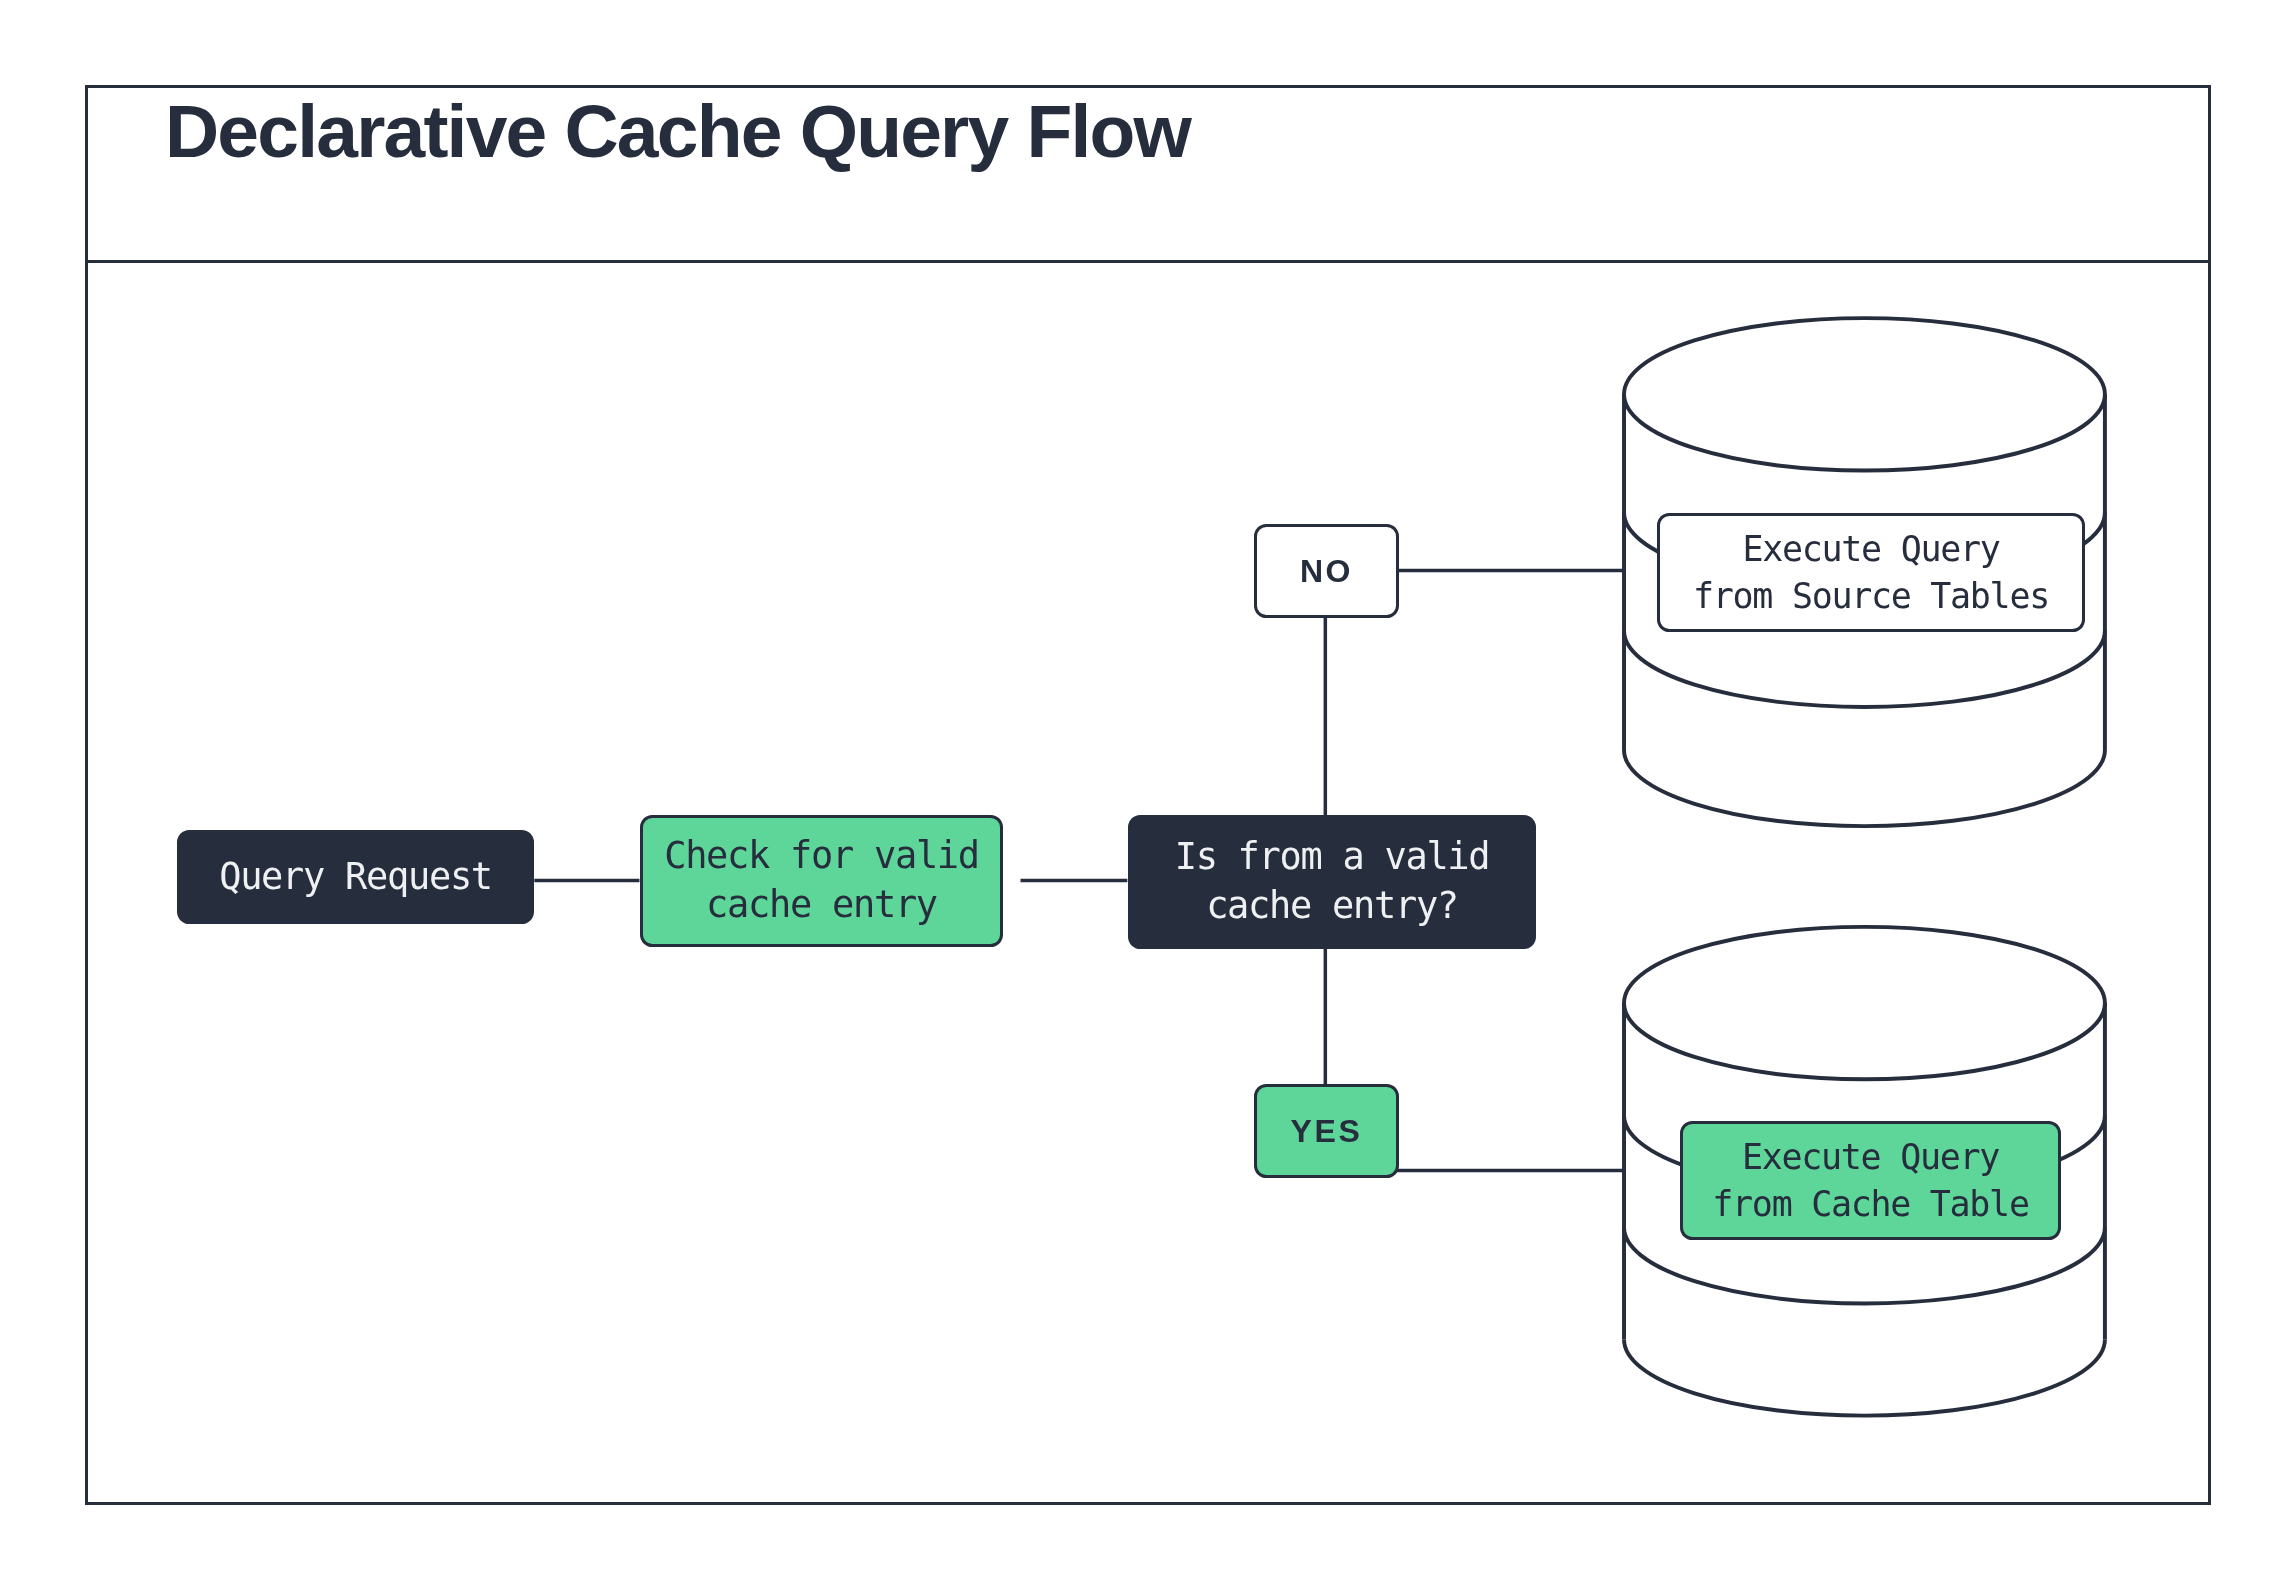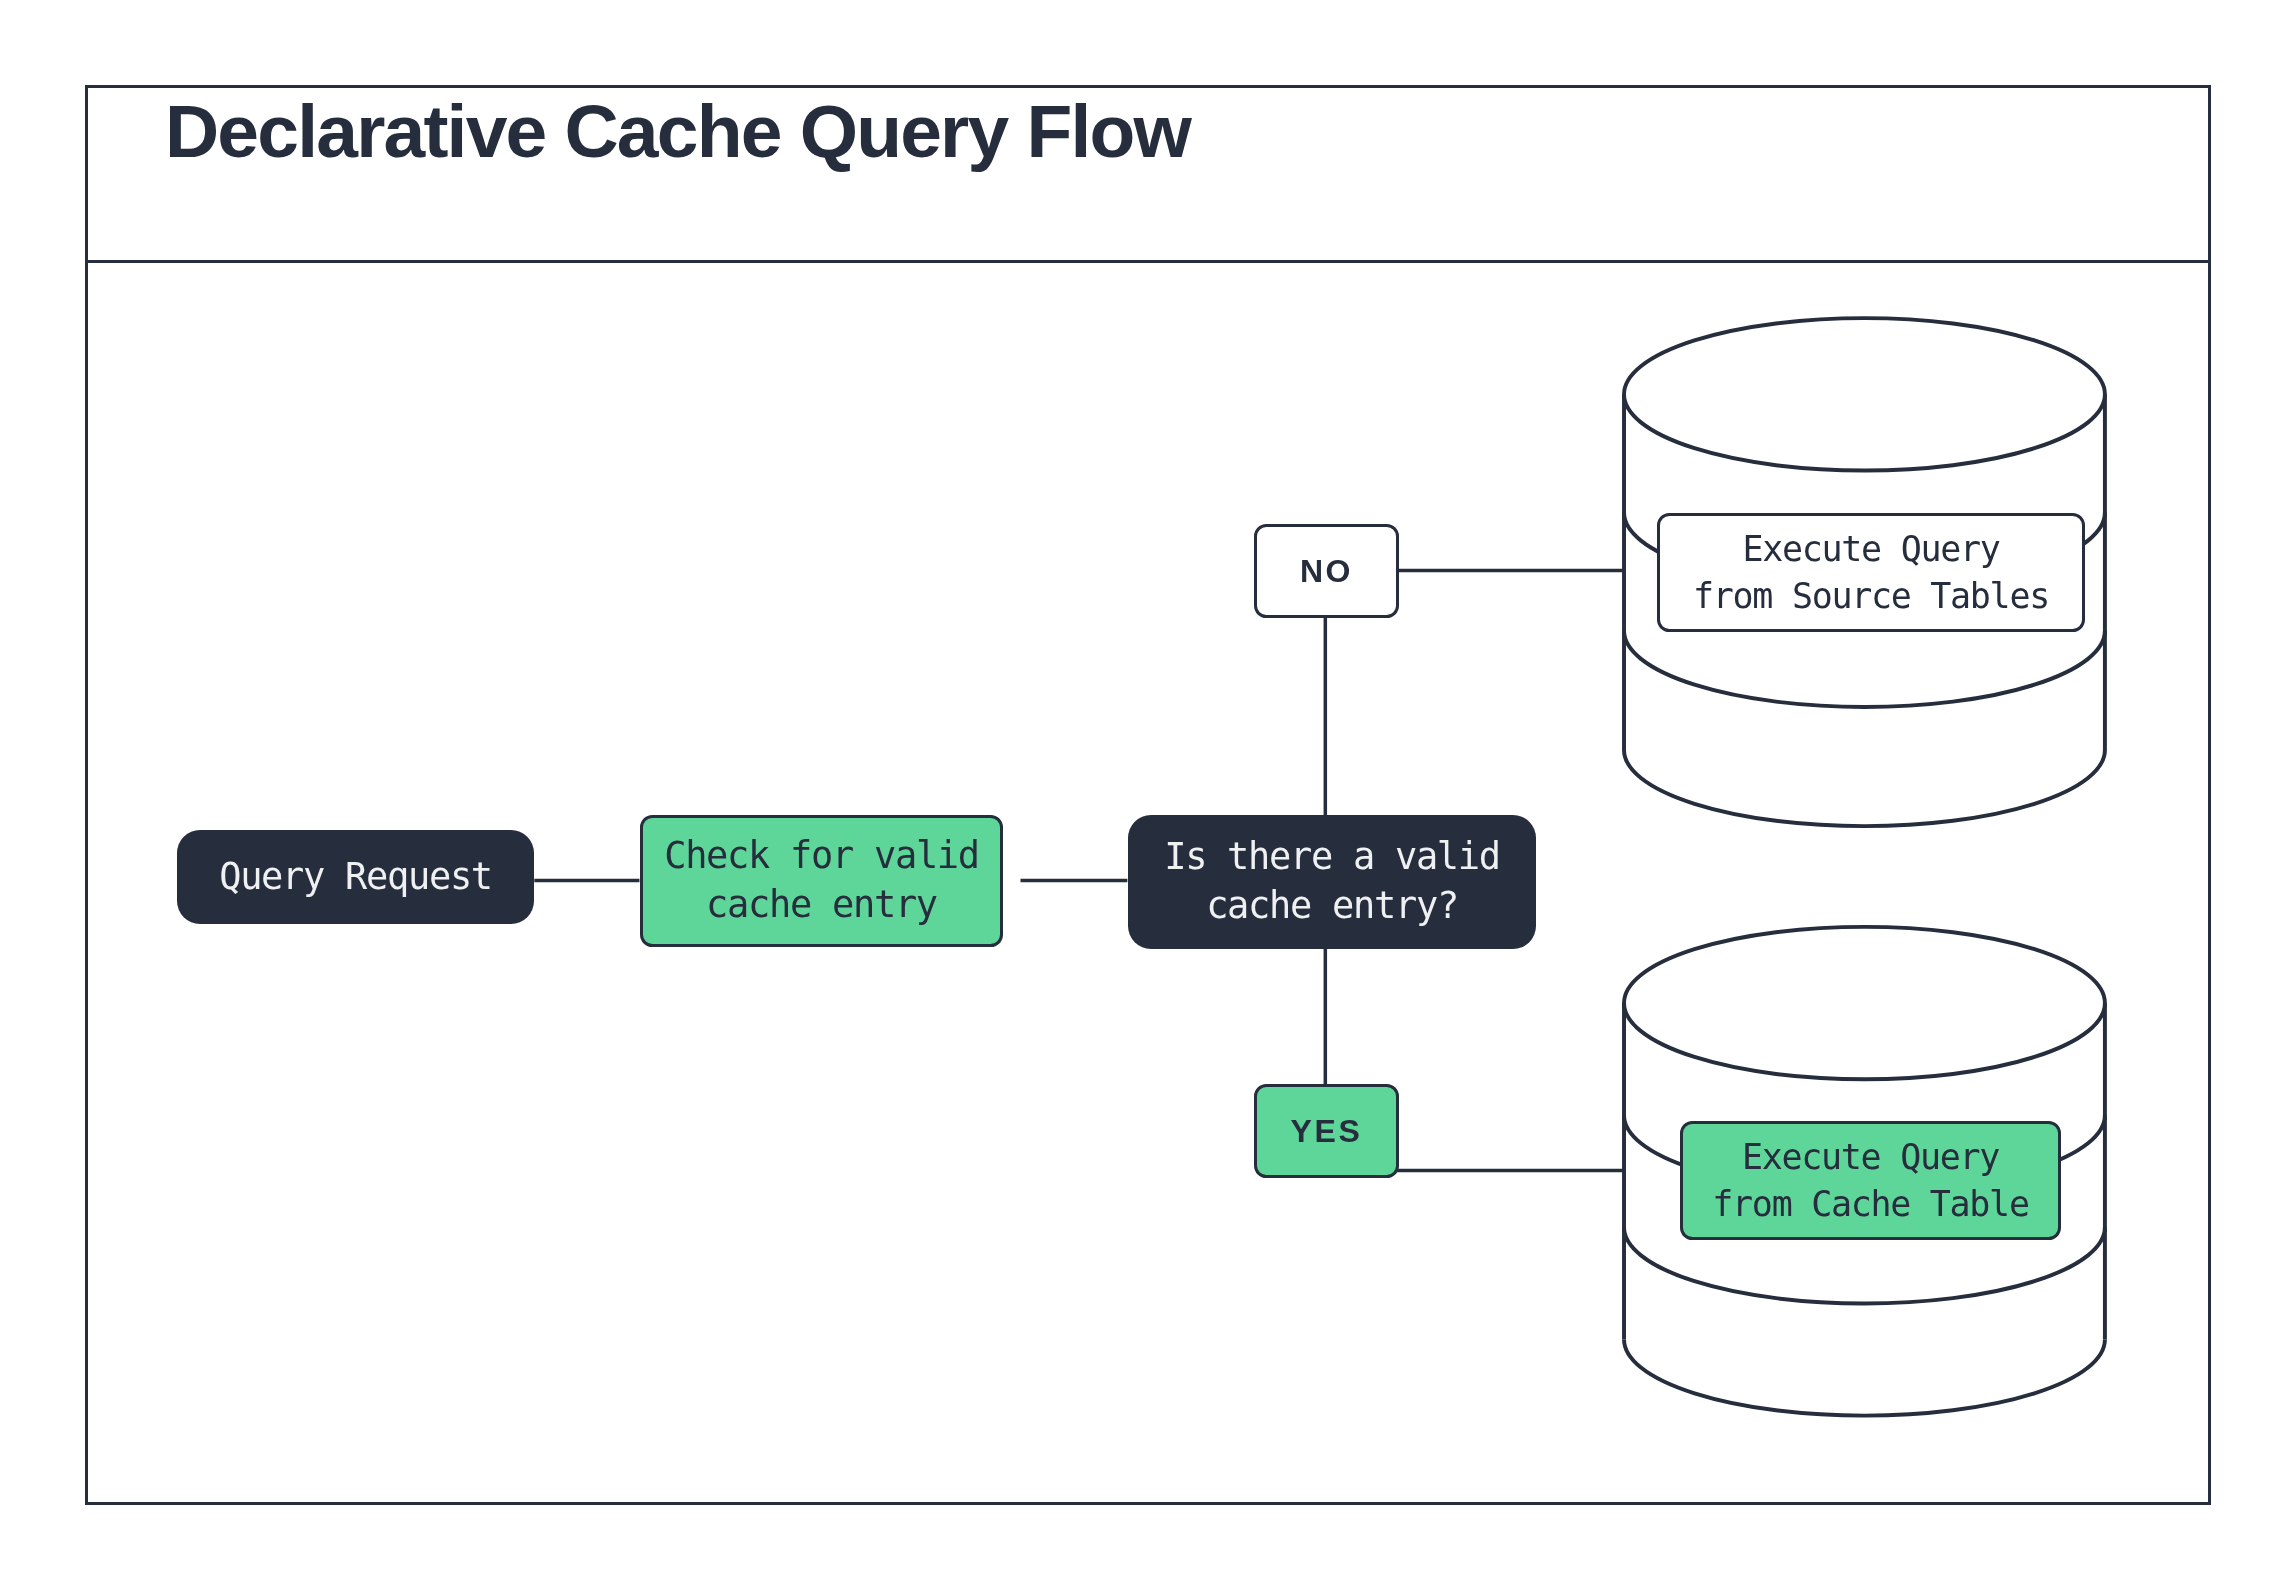--- a/index.html
+++ b/index.html
@@ -42,21 +42,21 @@
     position:absolute;
     box-sizing:border-box;
     display:flex;align-items:center;justify-content:center;
     text-align:center;
     white-space:pre-line;
     border-radius:12.3px;
     line-height:1.32;
     letter-spacing:-1.3px;
     font-size:37px;
   }
-  .node.dark{background:var(--ink);color:var(--on-dark);border-radius:23px;}
+  .node.dark{background:var(--ink);color:var(--on-dark);}
   .node.green{background:var(--green);color:var(--ink);border:3.5px solid var(--ink);}
   .node.light{background:var(--paper);color:var(--ink);border:3.5px solid var(--ink);}
   .badge{
     font-family:"Liberation Sans","DejaVu Sans",sans-serif;
     font-weight:700;
     font-size:32px;
     letter-spacing:2.6px;
   }
 </style>
 </head>
@@ -103,21 +103,21 @@
   <div class="node dark" style="left:177px;top:830px;width:357px;height:94px;">
     <span>Query Request</span>
   </div>
 
   <div class="node green" style="left:640px;top:815px;width:363px;height:132px;">
     <span>Check for valid
 cache entry</span>
   </div>
 
   <div class="node dark" style="left:1128px;top:815px;width:408px;height:134px;">
-    <span>Is there a valid
+    <span>Is from a valid
 cache entry?</span>
   </div>
 
   <div class="node light badge" style="left:1254px;top:524px;width:145px;height:94px;">
     <span>NO</span>
   </div>
 
   <div class="node green badge" style="left:1254px;top:1084px;width:145px;height:94px;">
     <span>YES</span>
   </div>

